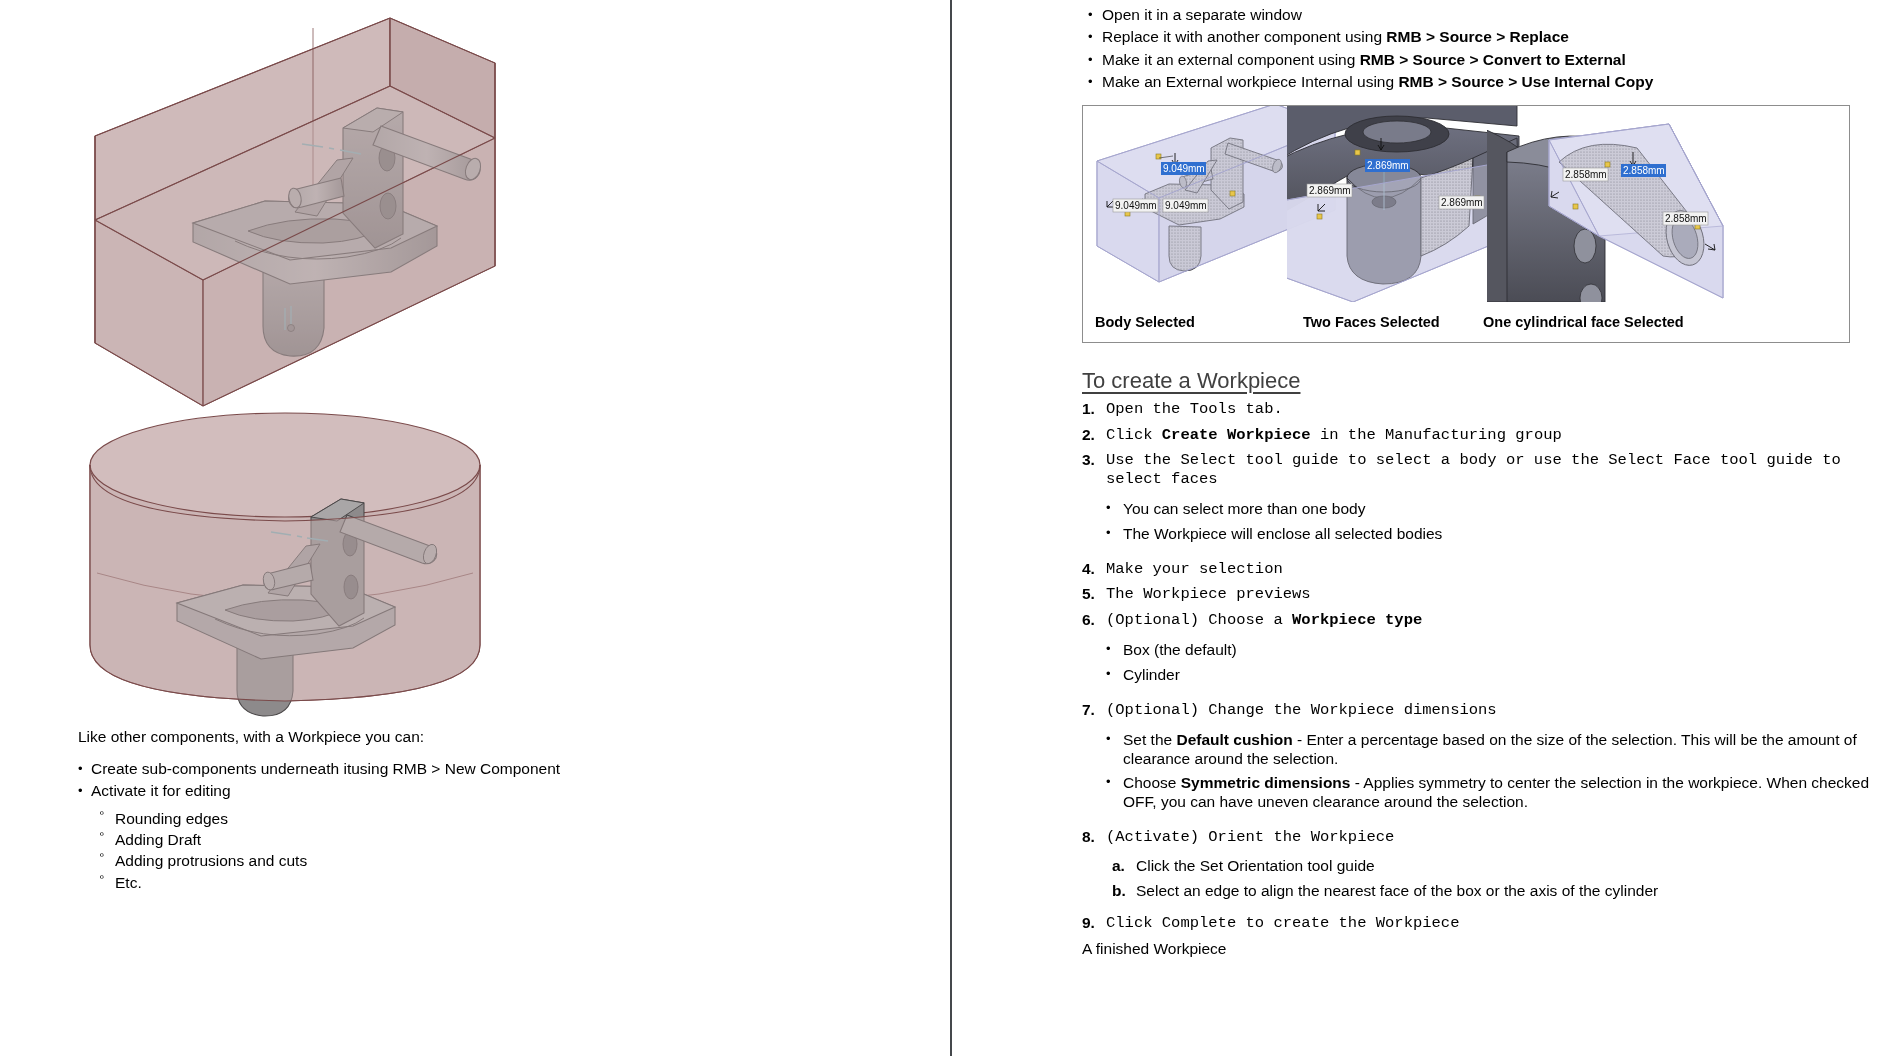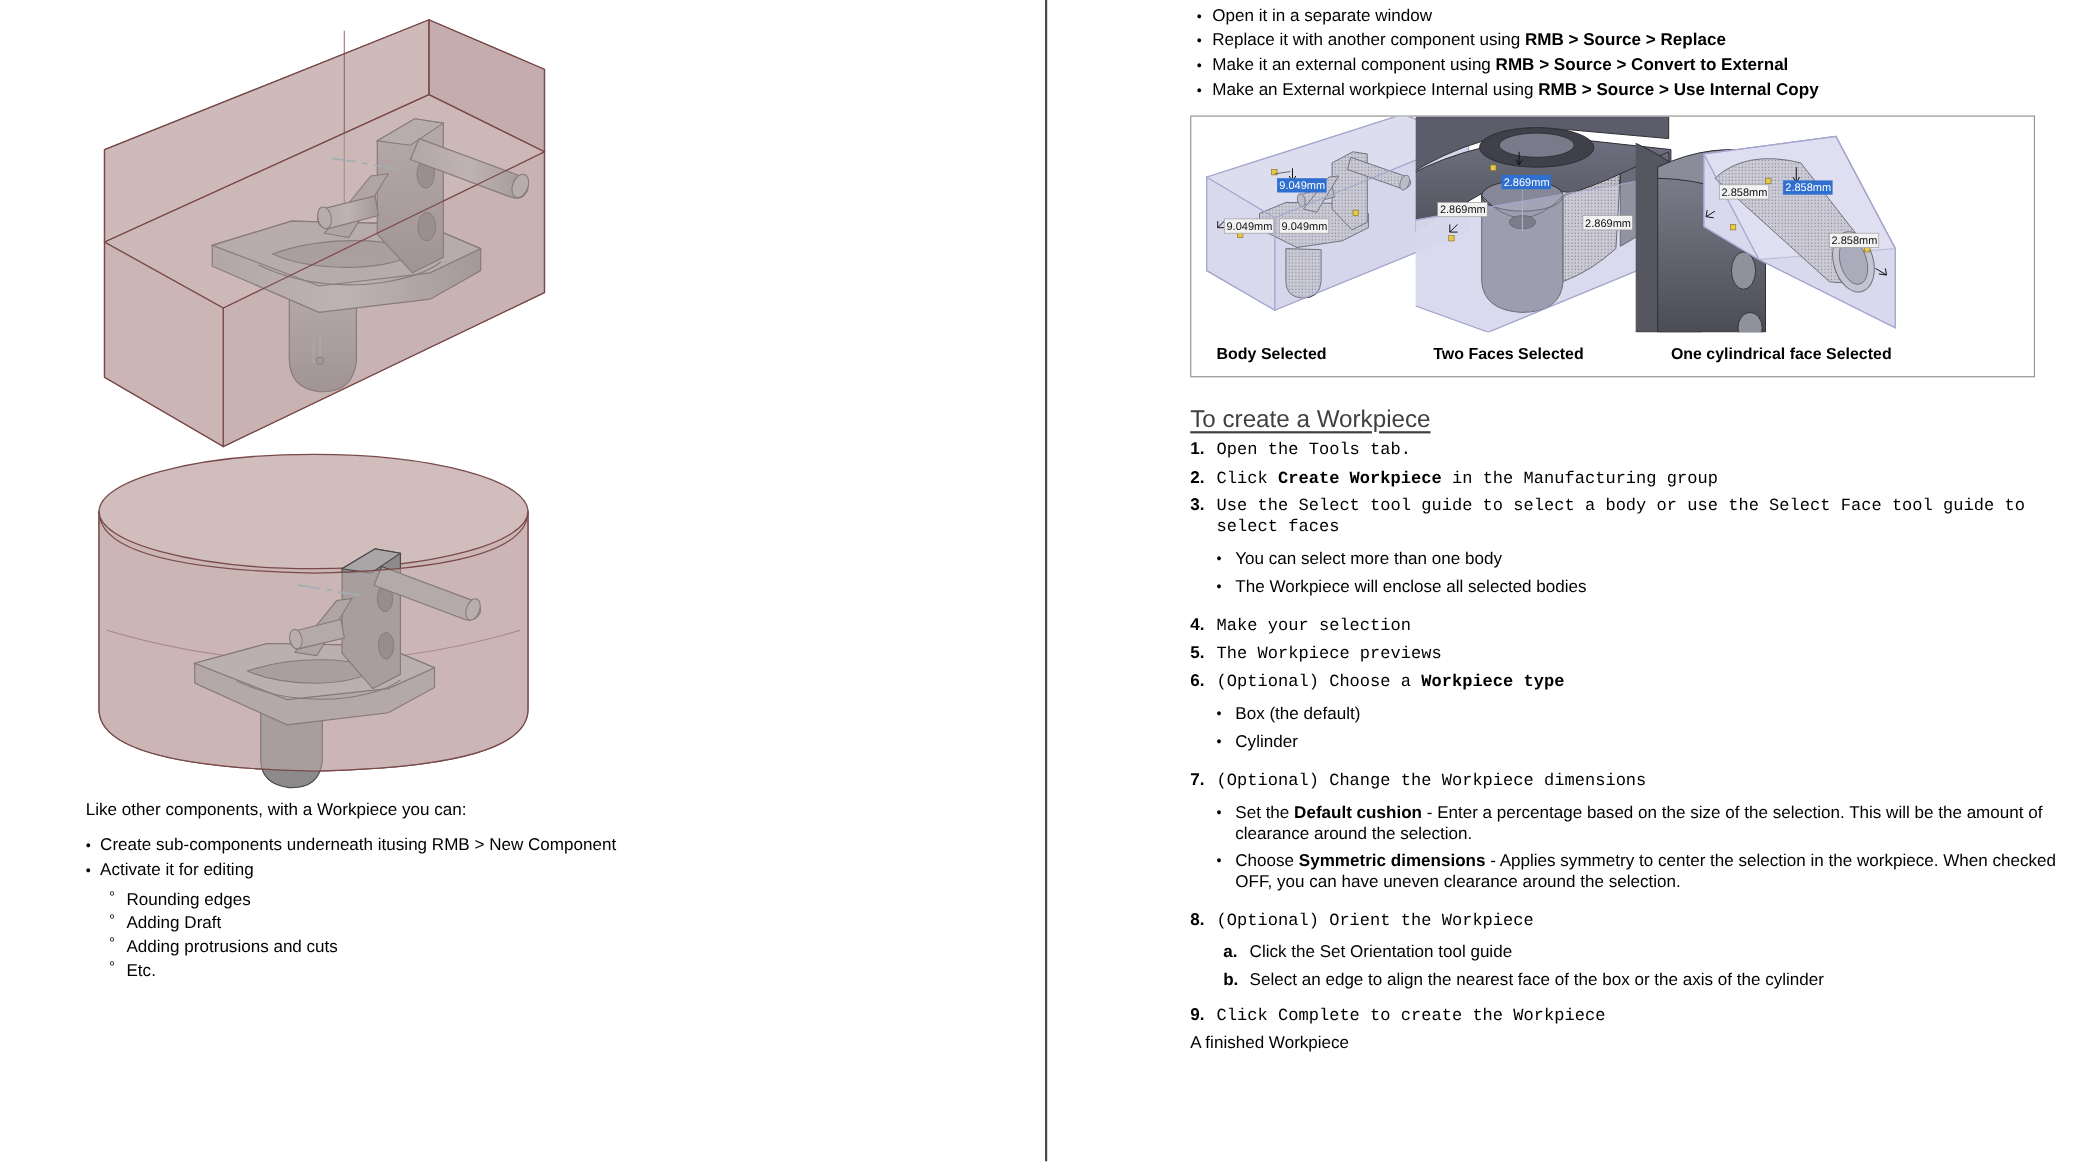--- a/index.html
+++ b/index.html
@@ -140,23 +140,23 @@
     width: 100%;
     height: 40px;
   }
   .cap {
     position: absolute;
     top: 12px;
     font-size: 14.5px;
     font-weight: bold;
     white-space: nowrap;
   }
-  .cap.c1 { left: 23px; }
+  .cap.c1 { left: 12px; }
   .cap.c2 { left: 220px; }
-  .cap.c3 { left: 436px; }
+  .cap.c3 { left: 400px; }
 
   .section-heading {
     position: absolute;
     left: 132px;
     top: 368px;
     font-size: 22px;
     font-weight: normal;
     color: #404040;
     text-decoration: underline;
     text-underline-offset: 4px;
@@ -673,21 +673,21 @@
           <span class="stxt"><span>Set the </span><b>Default cushion</b><span> - Enter a percentage based on the size of the selection. This will be the amount of clearance around the selection.</span></span>
         </div>
         <div class="substep-row">
           <span class="sb">•</span>
           <span class="stxt"><span>Choose </span><b>Symmetric dimensions</b><span> - Applies symmetry to center the selection in the workpiece. When checked OFF, you can have uneven clearance around the selection.</span></span>
         </div>
       </div>
 
       <div class="step-row">
         <span class="num">8.</span>
-        <span class="txt"><span>(Optional) Orient the Workpiece</span><b></b><span></span></span>
+        <span class="txt"><span>(Activate) Orient the Workpiece</span><b></b><span></span></span>
       </div>
 
       <div class="alpha-steps">
         <div class="alpha-row">
           <span class="al">a.</span>
           <span class="atxt">Click the Set Orientation tool guide</span>
         </div>
         <div class="alpha-row">
           <span class="al">b.</span>
           <span class="atxt">Select an edge to align the nearest face of the box or the axis of the cylinder</span>

